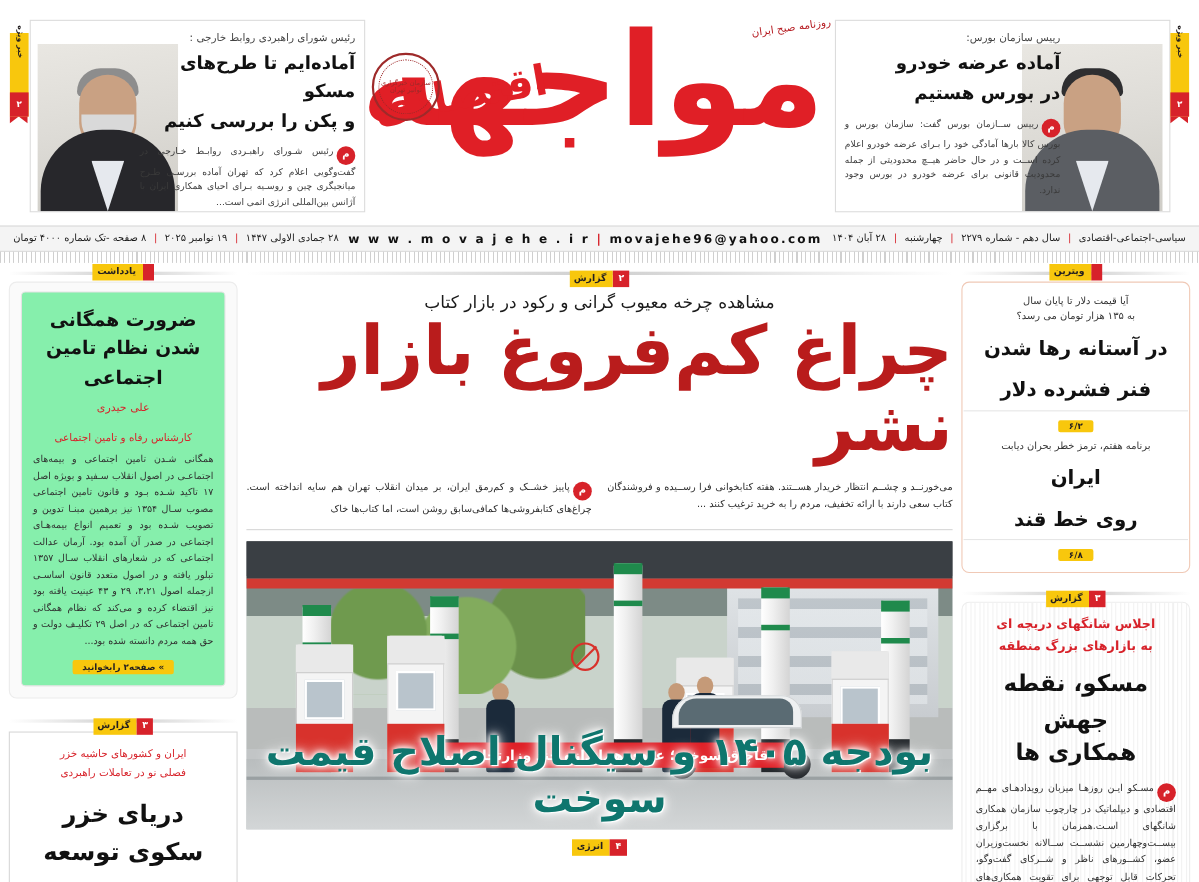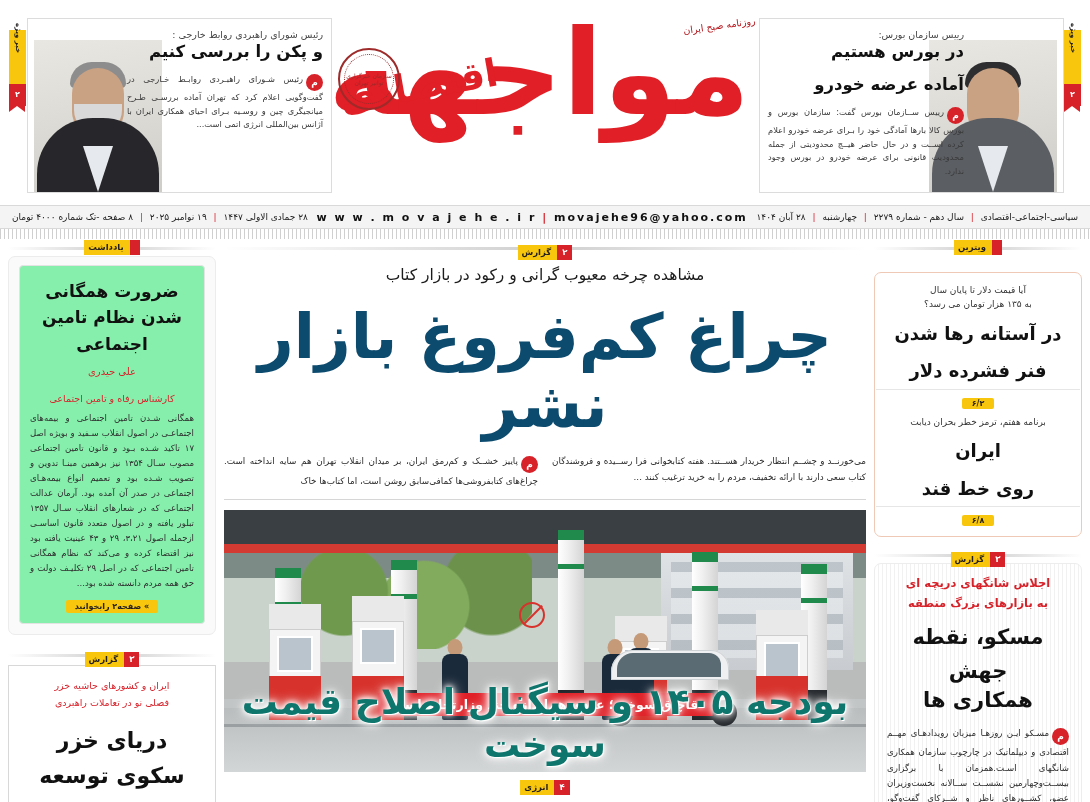--- a/index.html
+++ b/index.html
@@ -306,21 +306,21 @@
     padding: 2px 9px; border-radius: 2px;
     direction: rtl;
   }
 
   
   .vitrin {
     border: 1px solid #f0c9b6;
     border-radius: 7px;
     padding: 10px 1px 6px;
     background: #ffffff;
-    margin-top: 16px;
+    margin-top: 0;
   }
   .vit-kicker {
     font-size: 9px; color: #333; text-align: center;
     line-height: 1.6; direction: rtl;
   }
   .vit-head {
     font-size: 18px; font-weight: 700; color: #111;
     text-align: center; line-height: 1.75; direction: rtl;
     margin-top: 6px;
   }
@@ -375,23 +375,23 @@
     margin-top: 10px;
   }
 
   
   .lead-kicker {
     margin-top: 10px;
     font-size: 15.5px; color: #1b1b1b; text-align: center;
     direction: rtl; font-weight: 500;
   }
   .lead-head {
-    margin-top: 18px;
-    font-size: 62px; font-weight: 700; color: #0c4a6e;
-    text-align: center; direction: rtl; line-height: 1.12;
+    margin-top: 0;
+    font-size: 62px; font-weight: 700; color: #b91c1c;
+    text-align: right; direction: rtl; line-height: 1.12;
     letter-spacing: -1px;
   }
   .lead-deck {
     margin-top: 12px;
     display: flex; direction: rtl; gap: 14px;
     align-items: flex-start;
   }
   .lead-deck .col {
     flex: 1;
     font-size: 8.8px; color: #2b2b2b; line-height: 1.85;
@@ -486,20 +486,21 @@
         <div class="portrait p1">
           <span class="hair"></span>
             <span class="head"></span>
           <span class="beard"></span>
             <span class="suit"></span>
             <span class="shirt"></span>
         </div>
       </div>
       <div class="side-text">
         <div class="kicker">رئیس شورای راهبردی روابط خارجی :</div>
+        <div class="side-head">آماده‌ایم تا طرح‌های مسکو</div>
         <div class="side-head" style="margin-top:-6px">و پکن را بررسی کنیم</div>
         <div class="side-body"><span class="lead-dot">م</span><span>رئیس شـورای راهبـردی روابـط خـارجی در گفت‌وگویی اعلام کرد که تهران آماده بررسـی طـرح میانجیگری چین و روسـیه بـرای احیای همکاری ایران با آژانس بین‌المللی انرژی اتمی است...</span></div>
       </div>
     </div>
 
     <div class="logo-wrap">
       <div class="logo-tag">روزنامه صبح ایران</div>
       <div class="logo-main">مواجهه</div>
       <div class="logo-sub">اقتصادی</div>
       <div class="logo-seal">
@@ -515,22 +516,22 @@
       <div class="side-photo">
         <div class="portrait p2">
           <span class="hair"></span>
             <span class="head"></span>
           <span class="suit"></span>
             <span class="shirt"></span>
         </div>
       </div>
       <div class="side-text">
         <div class="kicker">رییس سازمان بورس:</div>
+        <div class="side-head">آماده عرضه خودرو</div>
         <div class="side-head" style="margin-top:-6px">در بورس هستیم</div>
-        <div class="side-head">آماده عرضه خودرو</div>
         <div class="side-body"><span class="lead-dot">م</span><span>رییس ســازمان بورس گفت: سازمان بورس و بورس کالا بارها آمادگی خود را بـرای عرضه خودرو اعلام کرده اســت و در حال حاضر هیــچ محدودیتی از جمله محدودیت قانونی برای عرضه خودرو در بورس وجود ندارد.</span></div>
       </div>
     </div>
   </div>
 
   <div class="infobar">
     <div class="seg">
       <span>سیاسی-اجتماعی-اقتصادی</span>
       <span class="sep">|</span>
       <span>سال دهم - شماره  ۲۲۷۹</span>

